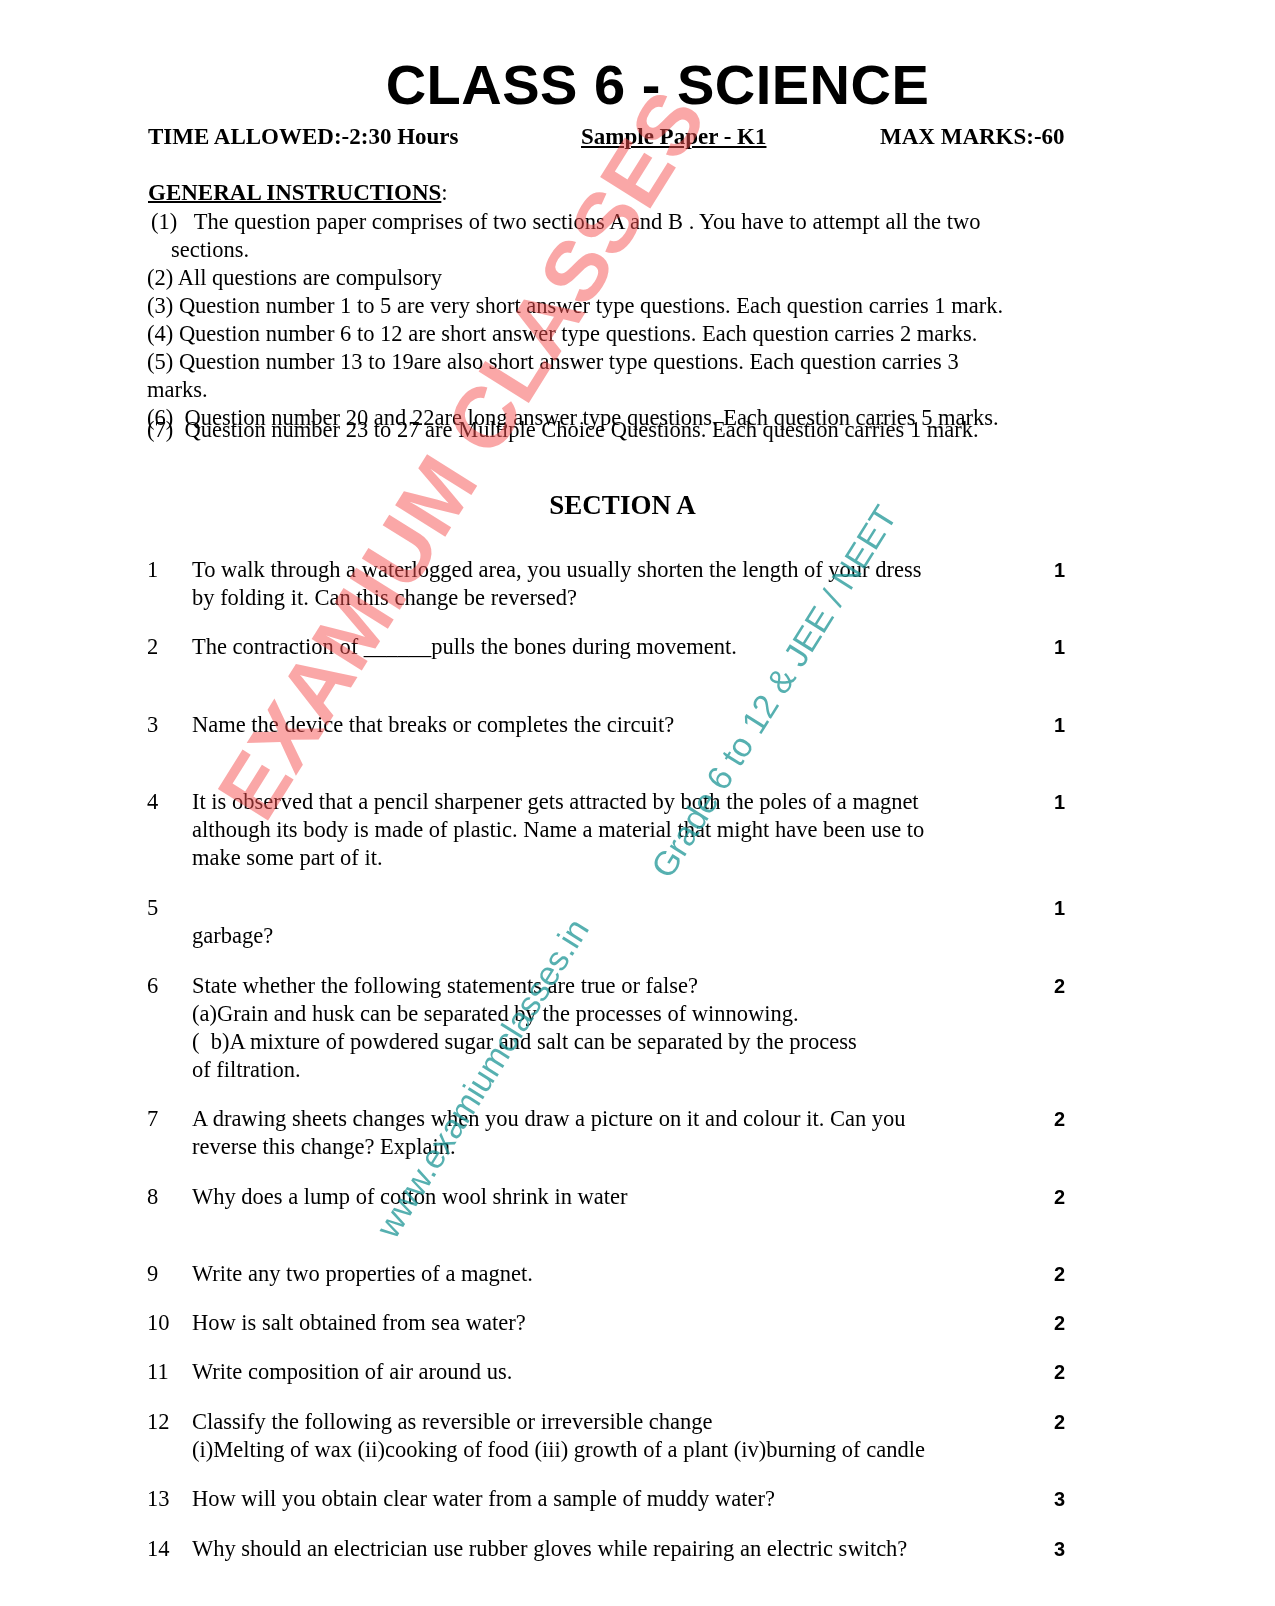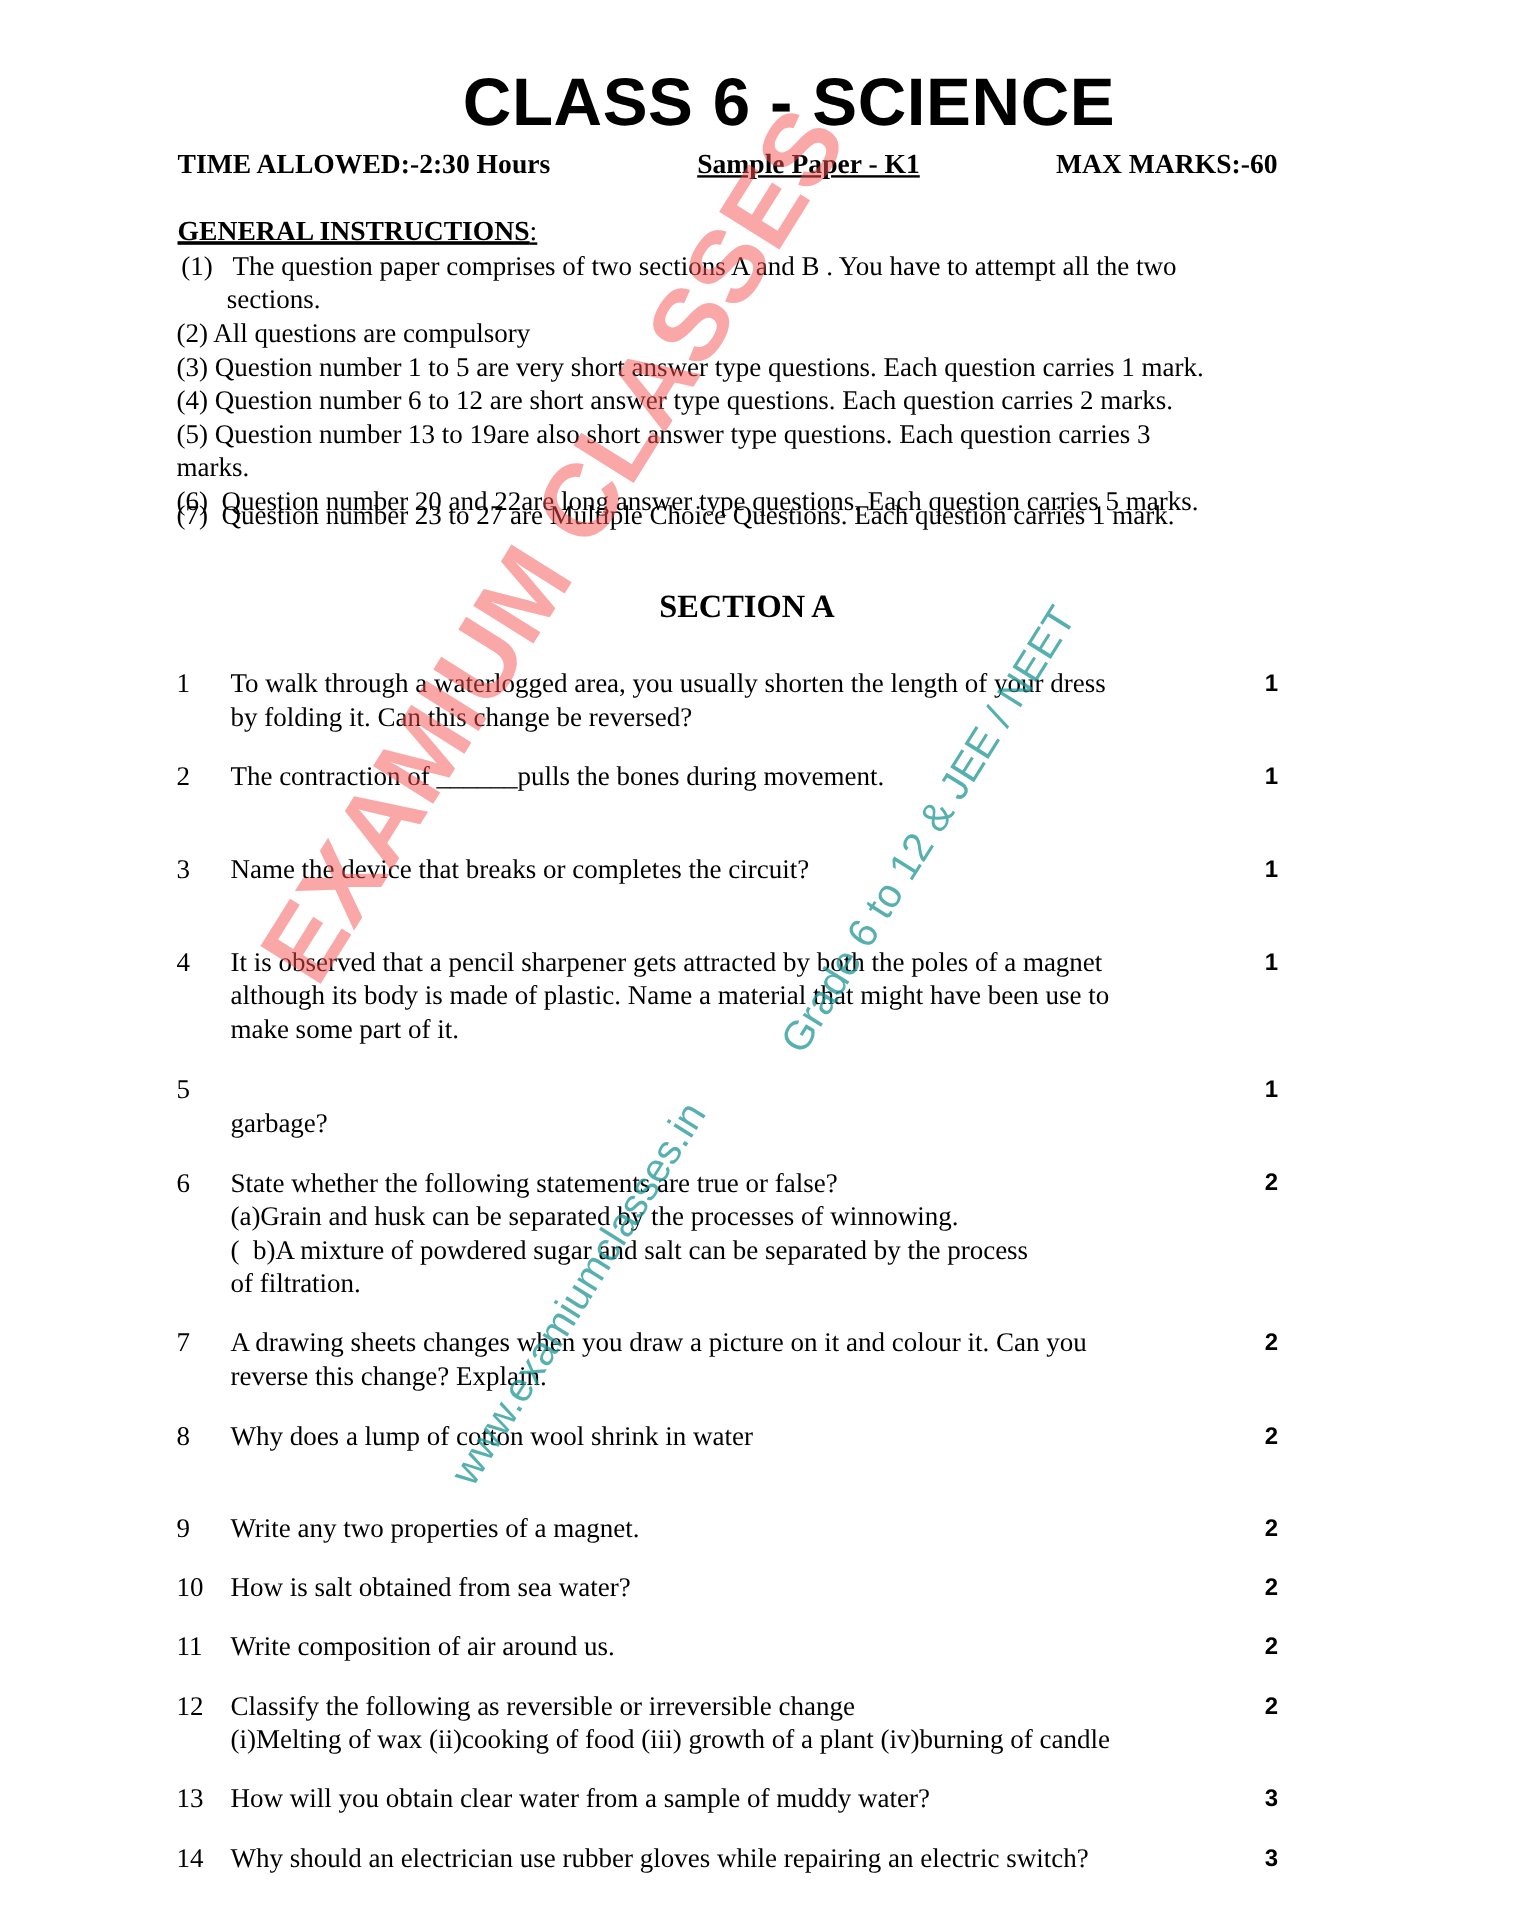--- a/index.html
+++ b/index.html
@@ -1,21 +1,21 @@
 <!DOCTYPE html>
 <html><head>
 <meta charset="utf-8">
 <style>
   html, body { margin:0; padding:0; background:#ffffff; }
   body { width:1275px; height:1606px; position:relative; overflow:hidden;
          font-family:"Liberation Serif", serif; color:#000; }
   .title { position:absolute; top:52px; left:0; width:1315px; text-align:center;
            font-family:"Liberation Sans", sans-serif; font-weight:bold; font-size:56px; letter-spacing:0.5px; }
   .hdr { position:absolute; top:124px; font-weight:bold; font-size:23px; }
-  .gi-head { position:absolute; top:180px; left:148px; font-weight:bold; font-size:23px;text-decoration:underline; }
+  .gi-head { position:absolute; top:180px; left:148px; font-weight:bold; font-size:23px; }
   .gi-head u { text-decoration:underline; text-decoration-thickness:2px; }
   .instr { position:absolute; left:147px; width:940px; font-size:22.5px; line-height:28px; }
   .section { position:absolute; top:490px; left:0; width:1245px; text-align:center; font-weight:bold; font-size:27px; }
   .q { position:absolute; left:147px; width:940px; font-size:22.5px; line-height:28px; }
   .qn { position:absolute; left:0; top:0; width:40px; }
   .qt { position:absolute; left:45px; top:0; width:810px; }
   .qm { position:absolute; left:907px; top:0; font-weight:bold; font-family:"Liberation Sans", sans-serif; font-size:20px; }
   .wm { position:absolute; pointer-events:none; white-space:nowrap; font-family:"Liberation Sans", sans-serif; }
   .wm-red { left:240px; top:760px; font-size:86px; font-weight:bold; color:rgba(245,80,80,0.5);
             transform:rotate(-58deg); transform-origin:left center; }
@@ -30,21 +30,21 @@
 <div class="title">CLASS 6 - SCIENCE</div>
 <div class="hdr" style="left:148px;">TIME ALLOWED:-2:30 Hours</div>
 <div class="hdr" style="left:581px;text-decoration:underline;">Sample Paper - K1</div>
 <div class="hdr" style="left:880px;">MAX MARKS:-60</div>
 
 <div class="gi-head"><u>GENERAL INSTRUCTIONS</u><span style="font-weight:normal">:</span></div>
 
 <div class="instr" style="top:208px;">
   <span style="margin-left:4px">(1)</span>&nbsp;&nbsp;
   <span>The question paper comprises of two sections A and B . You have to attempt all the two</span><br>
-  <span style="margin-left:42px">sections.</span>
+  <span style="margin-left:24px">sections.</span>
 </div>
 <div class="instr" style="top:264px;"><span>(2)</span> <span>All questions are compulsory</span></div>
 <div class="instr" style="top:292px;"><span>(3)</span> <span>Question number 1 to 5 are very short answer type questions. Each question carries 1 mark.</span></div>
 <div class="instr" style="top:320px;"><span>(4)</span> <span>Question number 6 to 12 are short answer type questions. Each question carries 2 marks.</span></div>
 <div class="instr" style="top:348px;"><span>(5)</span> <span>Question number 13 to 19are also short answer type questions. Each question carries 3</span><br><span>marks.</span></div>
 <div class="instr" style="top:404px;"><span>(6)</span>&nbsp; <span>Question number 20 and 22are long answer type questions. Each question carries 5 marks.</span></div>
 <div class="instr" style="top:416px;"><span>(7)</span>&nbsp; <span>Question number 23 to 27 are Multiple Choice Questions. Each question carries 1 mark.</span></div>
 
 <div class="section">SECTION A</div>
 

